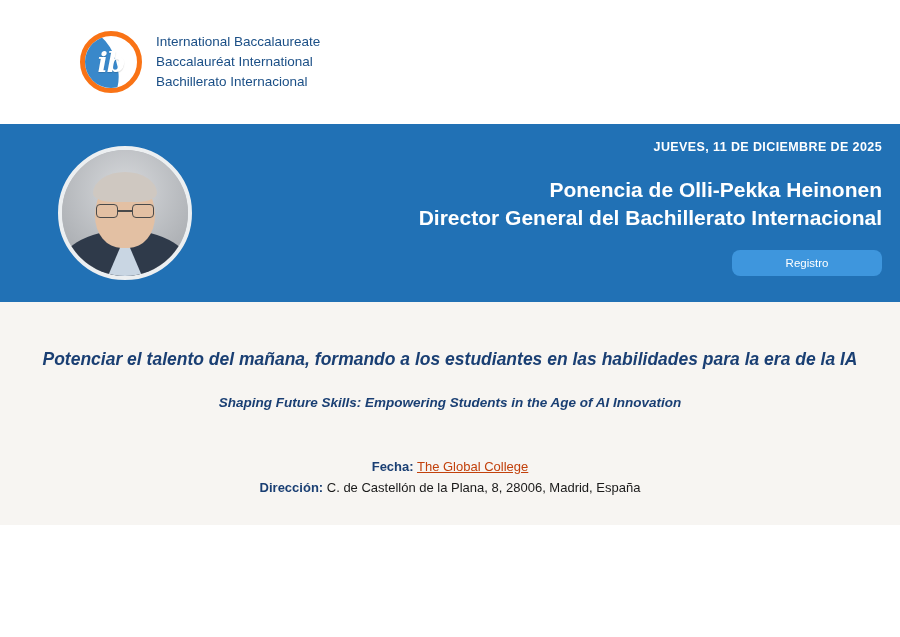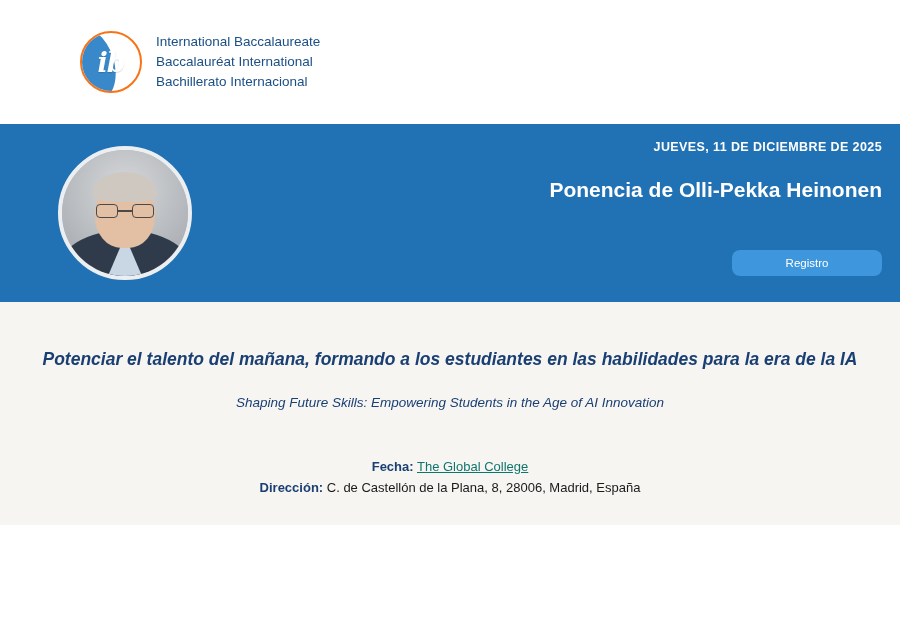--- a/index.html
+++ b/index.html
@@ -33,21 +33,21 @@
   .logo-wrap {
     display: flex;
     align-items: center;
     gap: 14px;
   }
   .logo-mark {
     width: 62px;
     height: 62px;
     border-radius: 50%;
     background: #ffffff;
-    border: 2px solid #f97316;
+    border: 5px solid #f97316;
     position: relative;
     box-sizing: border-box;
     overflow: hidden;
   }
   .logo-mark::before {
     content: "";
     position: absolute;
     left: -14px;
     top: -6px;
     width: 46px;
@@ -244,34 +244,34 @@
     font-size: 17.5px;
     font-style: italic;
     font-weight: 700;
     color: #1a3f73;
     margin: 0 0 24px 0;
     line-height: 1.25;
   }
   .headline-en {
     font-size: 13.5px;
     font-style: italic;
-    font-weight: 400;
+    font-weight: 700;
     color: #1a3f73;
     margin: 0 0 44px 0;
     line-height: 1.25;
   }
   .details {
     font-size: 13px;
     color: #1a1a1a;
     line-height: 1.62;
   }
   .details .row { display: block; }
   .details b { color: #1a3f73; }
   .details a {
-    color: #0f766e;
+    color: #c2410c;
   }
 
   .footer-space {
     background: #ffffff;
     height: 112px;
   }
 </style>
 </head>
 <body>
 
@@ -302,20 +302,21 @@
         <div class="lens left"></div>
         <div class="bridge"></div>
         <div class="lens right"></div>
       </div>
     </div>
 
     <div class="hero-inner">
       <div class="hero-date">JUEVES, 11 DE DICIEMBRE DE 2025</div>
       <h1 class="hero-title">
         <span>Ponencia de Olli-Pekka Heinonen</span>
+        <span class="line2">Director General del Bachillerato Internacional</span>
       </h1>
       <button class="register-btn">Registro</button>
     </div>
   </div>
 
   <div class="content">
     <p class="headline-es">Potenciar el talento del mañana, formando a los estudiantes en las habilidades para la era de la IA</p>
     <p class="headline-en">Shaping Future Skills: Empowering Students in the Age of AI Innovation</p>
 
     <div class="details">

